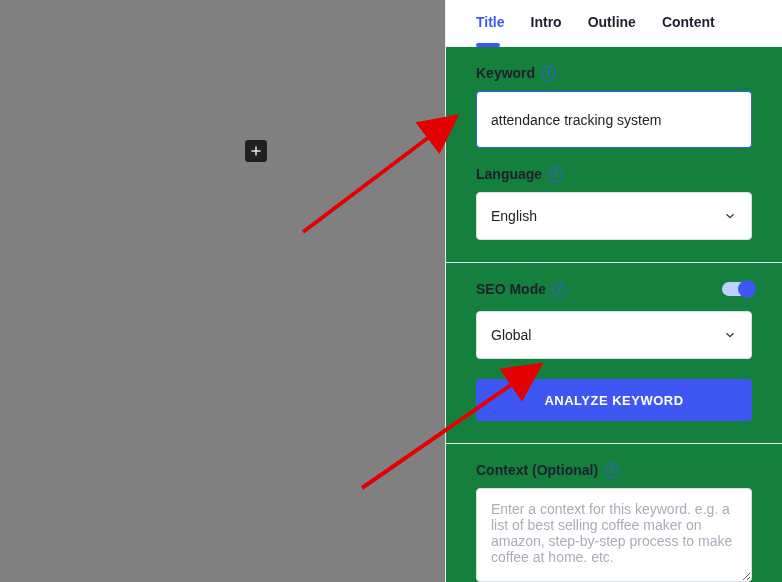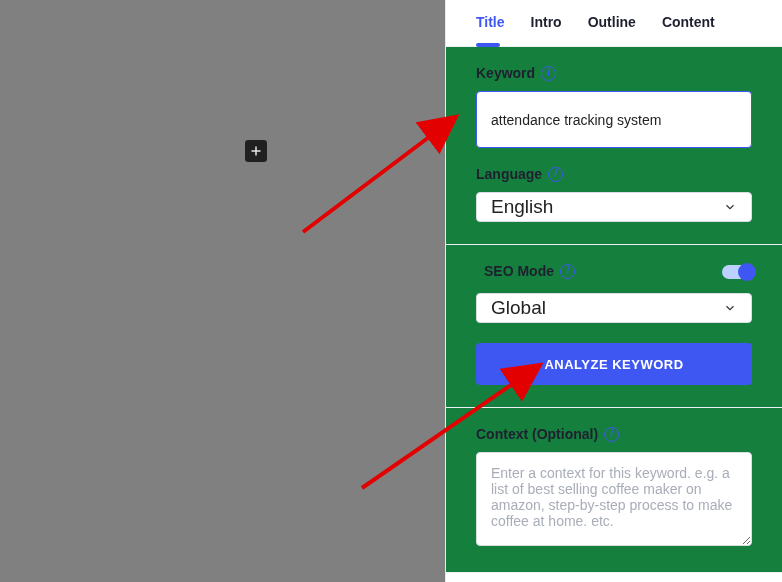--- a/index.html
+++ b/index.html
@@ -46,28 +46,28 @@
     display:inline-flex; align-items:center; justify-content:center;
     color:#3e57f2; font-size:10px; font-weight:700; font-style:italic; cursor:help; flex:none;
   }
   .info::before{ content:"i"; line-height:1; }
 
   .text-input {
     width:100%; height:57px; padding:0 14px; font-size:14px; color:#222;
     border:1.6px solid #3e57f2; border-radius:4px; background:#fff; outline:none;
   }
   .select {
-    width:100%; height:30px; padding:0 14px; font-size:19px; color:#222;
+    width:100%; height:48px; padding:0 14px; font-size:14px; color:#222;
     border:1px solid #d9dde5; border-radius:4px; background:#fff;
     display:flex; align-items:center; justify-content:space-between; cursor:pointer;
   }
   .chev { width:14px; height:14px; }
   .chev polyline{ fill:none; stroke:#333; stroke-width:2; }
 
-  .seo-row { display:flex; align-items:flex-end; justify-content:space-between; margin-bottom:14px;margin-left:8px;}
+  .seo-row { display:flex; align-items:center; justify-content:space-between; margin-bottom:14px;}
   .toggle {
     position:relative; cursor:pointer;
   }
   .toggle .track{
     width:30px; height:14px; border-radius:10px; background:#bcd1ff; display:block;
   }
   .toggle .knob{
     width:18px; height:18px; border-radius:50%; background:#3e57f2;
     position:absolute; right:-4px; top:-2px;
   }

